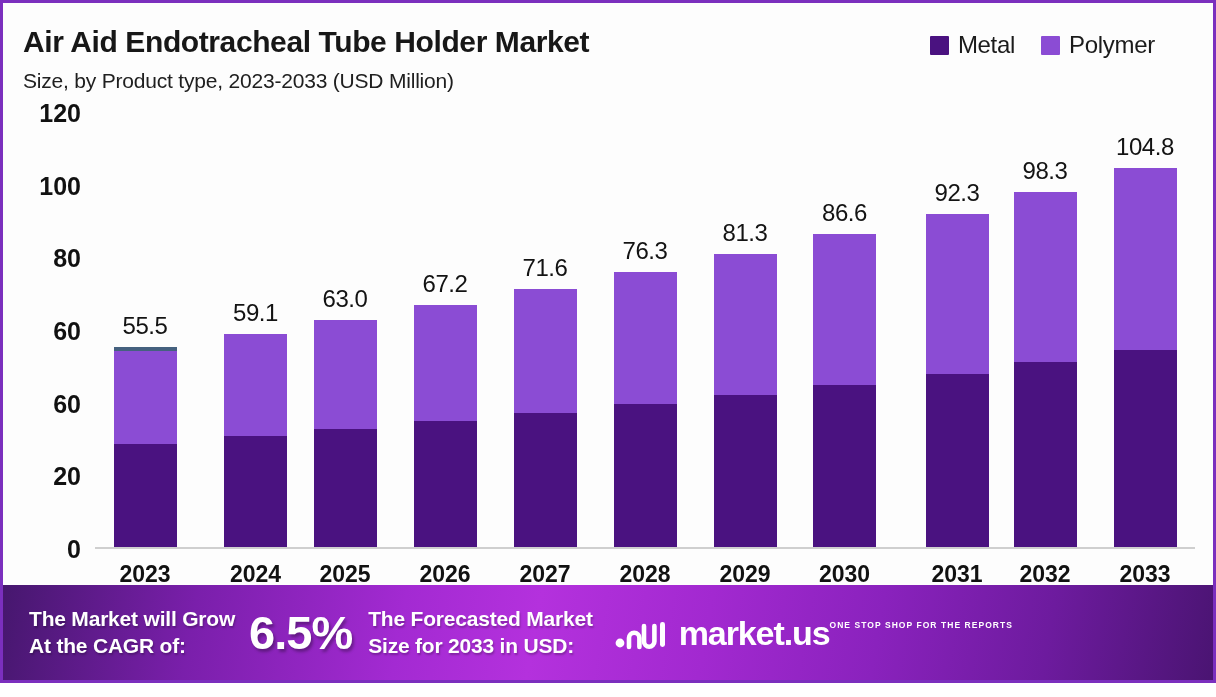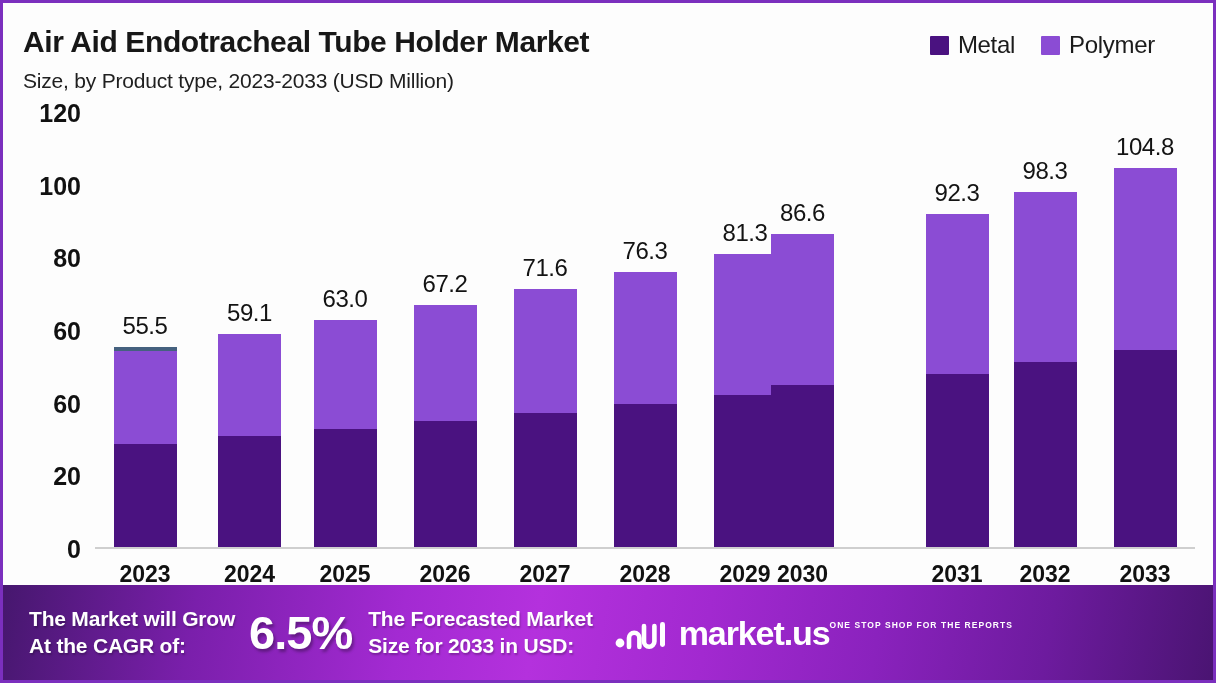--- a/index.html
+++ b/index.html
@@ -265,21 +265,21 @@
           <div class="y-tick" style="top: 0px;">120</div>
         </div>
       <div id="bars">
           <div class="bar-group" style="left: 18.5px; width: 63px; height: 201.65px;">
             <div class="seg-cap" style="height: 4px; background: rgb(69, 97, 127);"></div>
             <div class="seg-polymer" style="background: rgb(139, 76, 212); height: 92.2833px;"></div>
             <div class="seg-metal" style="background: rgb(74, 18, 128); height: 105.367px;"></div>
             <div class="bar-total-label">55.5</div>
             <div class="x-tick">2023</div>
           </div>
-          <div class="bar-group" style="left: 123px; width: 63px; height: 214.73px;">
+          <div class="bar-group" style="left: 129px; width: 63px; height: 214.73px;">
             <div class="seg-polymer" style="background: rgb(139, 76, 212); height: 101.37px;"></div>
             <div class="seg-metal" style="background: rgb(74, 18, 128); height: 113.36px;"></div>
             <div class="bar-total-label">59.1</div>
             <div class="x-tick">2024</div>
           </div>
           <div class="bar-group" style="left: 218.5px; width: 63px; height: 228.9px;">
             <div class="seg-polymer" style="background: rgb(139, 76, 212); height: 108.637px;"></div>
             <div class="seg-metal" style="background: rgb(74, 18, 128); height: 120.263px;"></div>
             <div class="bar-total-label">63.0</div>
             <div class="x-tick">2025</div>
@@ -301,21 +301,21 @@
             <div class="seg-metal" style="background: rgb(74, 18, 128); height: 144.607px;"></div>
             <div class="bar-total-label">76.3</div>
             <div class="x-tick">2028</div>
           </div>
           <div class="bar-group" style="left: 618.5px; width: 63px; height: 295.39px;">
             <div class="seg-polymer" style="background: rgb(139, 76, 212); height: 140.973px;"></div>
             <div class="seg-metal" style="background: rgb(74, 18, 128); height: 154.417px;"></div>
             <div class="bar-total-label">81.3</div>
             <div class="x-tick">2029</div>
           </div>
-          <div class="bar-group" style="left: 676px; width: 63px; height: 314.647px;">
+          <div class="bar-group" style="left: 718px; width: 63px; height: 314.647px;">
             <div class="seg-polymer" style="background: rgb(139, 76, 212); height: 150.42px;"></div>
             <div class="seg-metal" style="background: rgb(74, 18, 128); height: 164.227px;"></div>
             <div class="bar-total-label">86.6</div>
             <div class="x-tick">2030</div>
           </div>
           <div class="bar-group" style="left: 818.5px; width: 63px; height: 335.357px; margin-left: 12px;">
             <div class="seg-polymer" style="background: rgb(139, 76, 212); height: 160.593px;"></div>
             <div class="seg-metal" style="background: rgb(74, 18, 128); height: 174.763px;"></div>
             <div class="bar-total-label">92.3</div>
             <div class="x-tick">2031</div>

